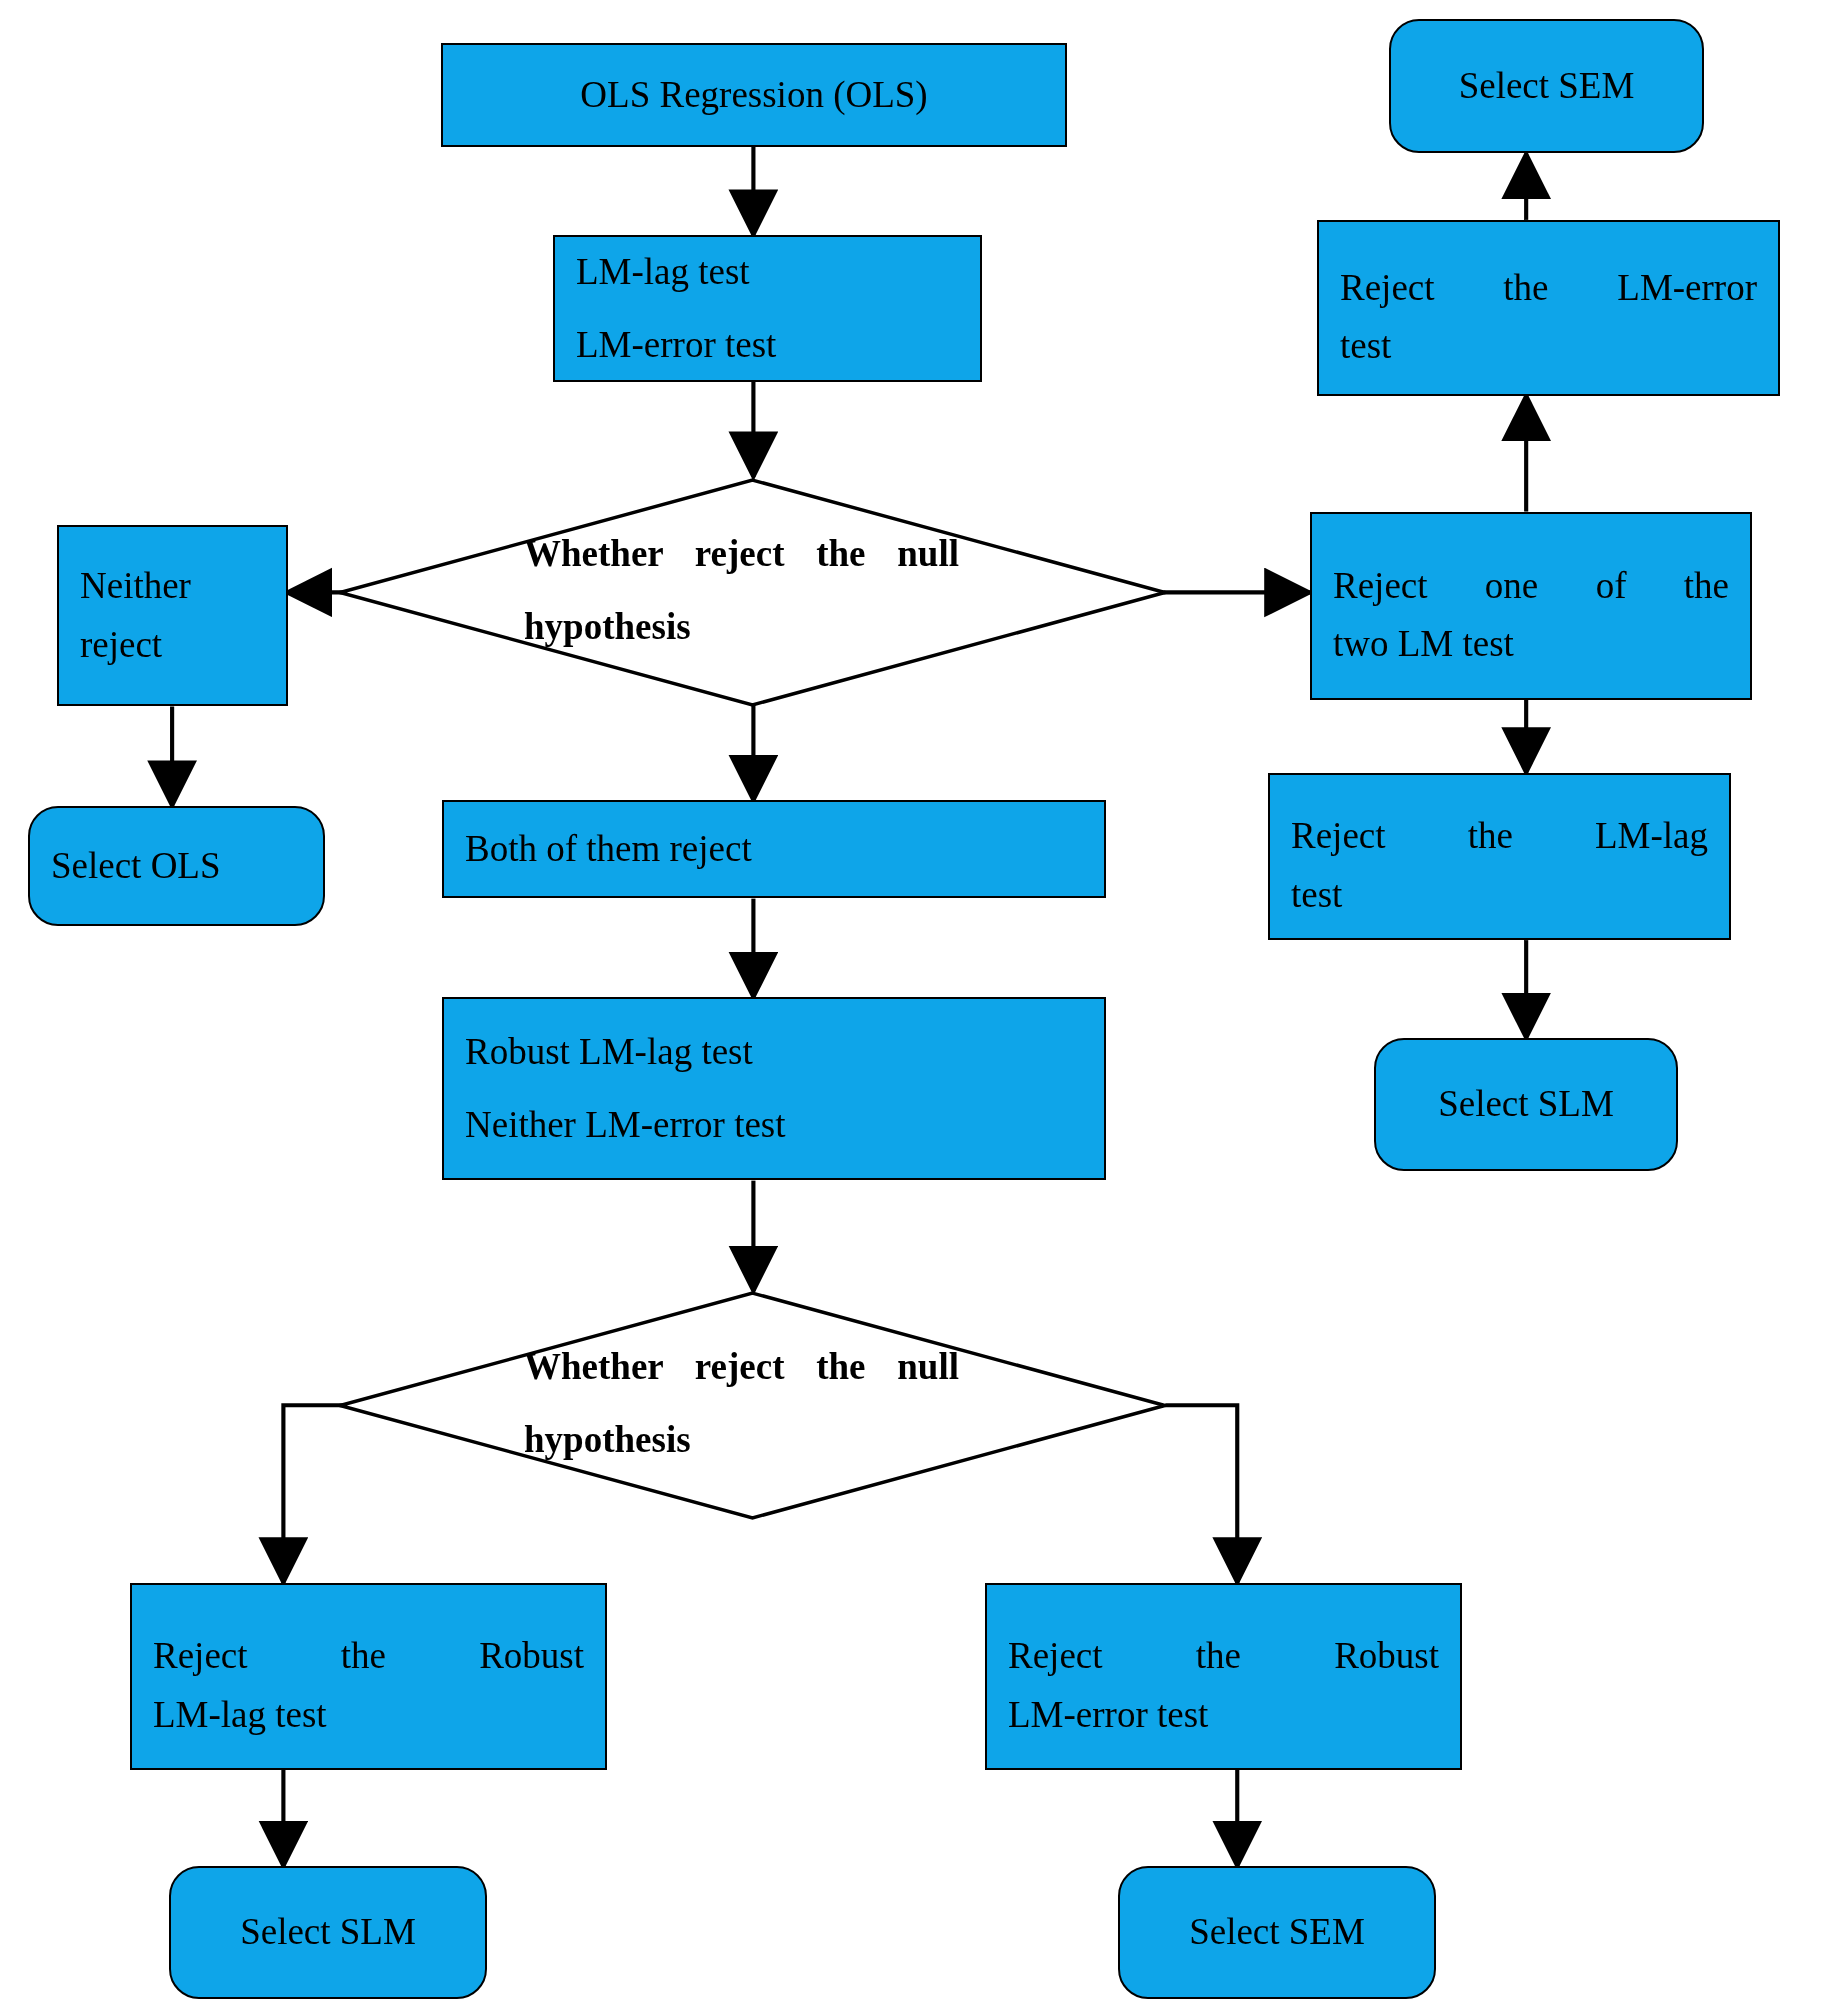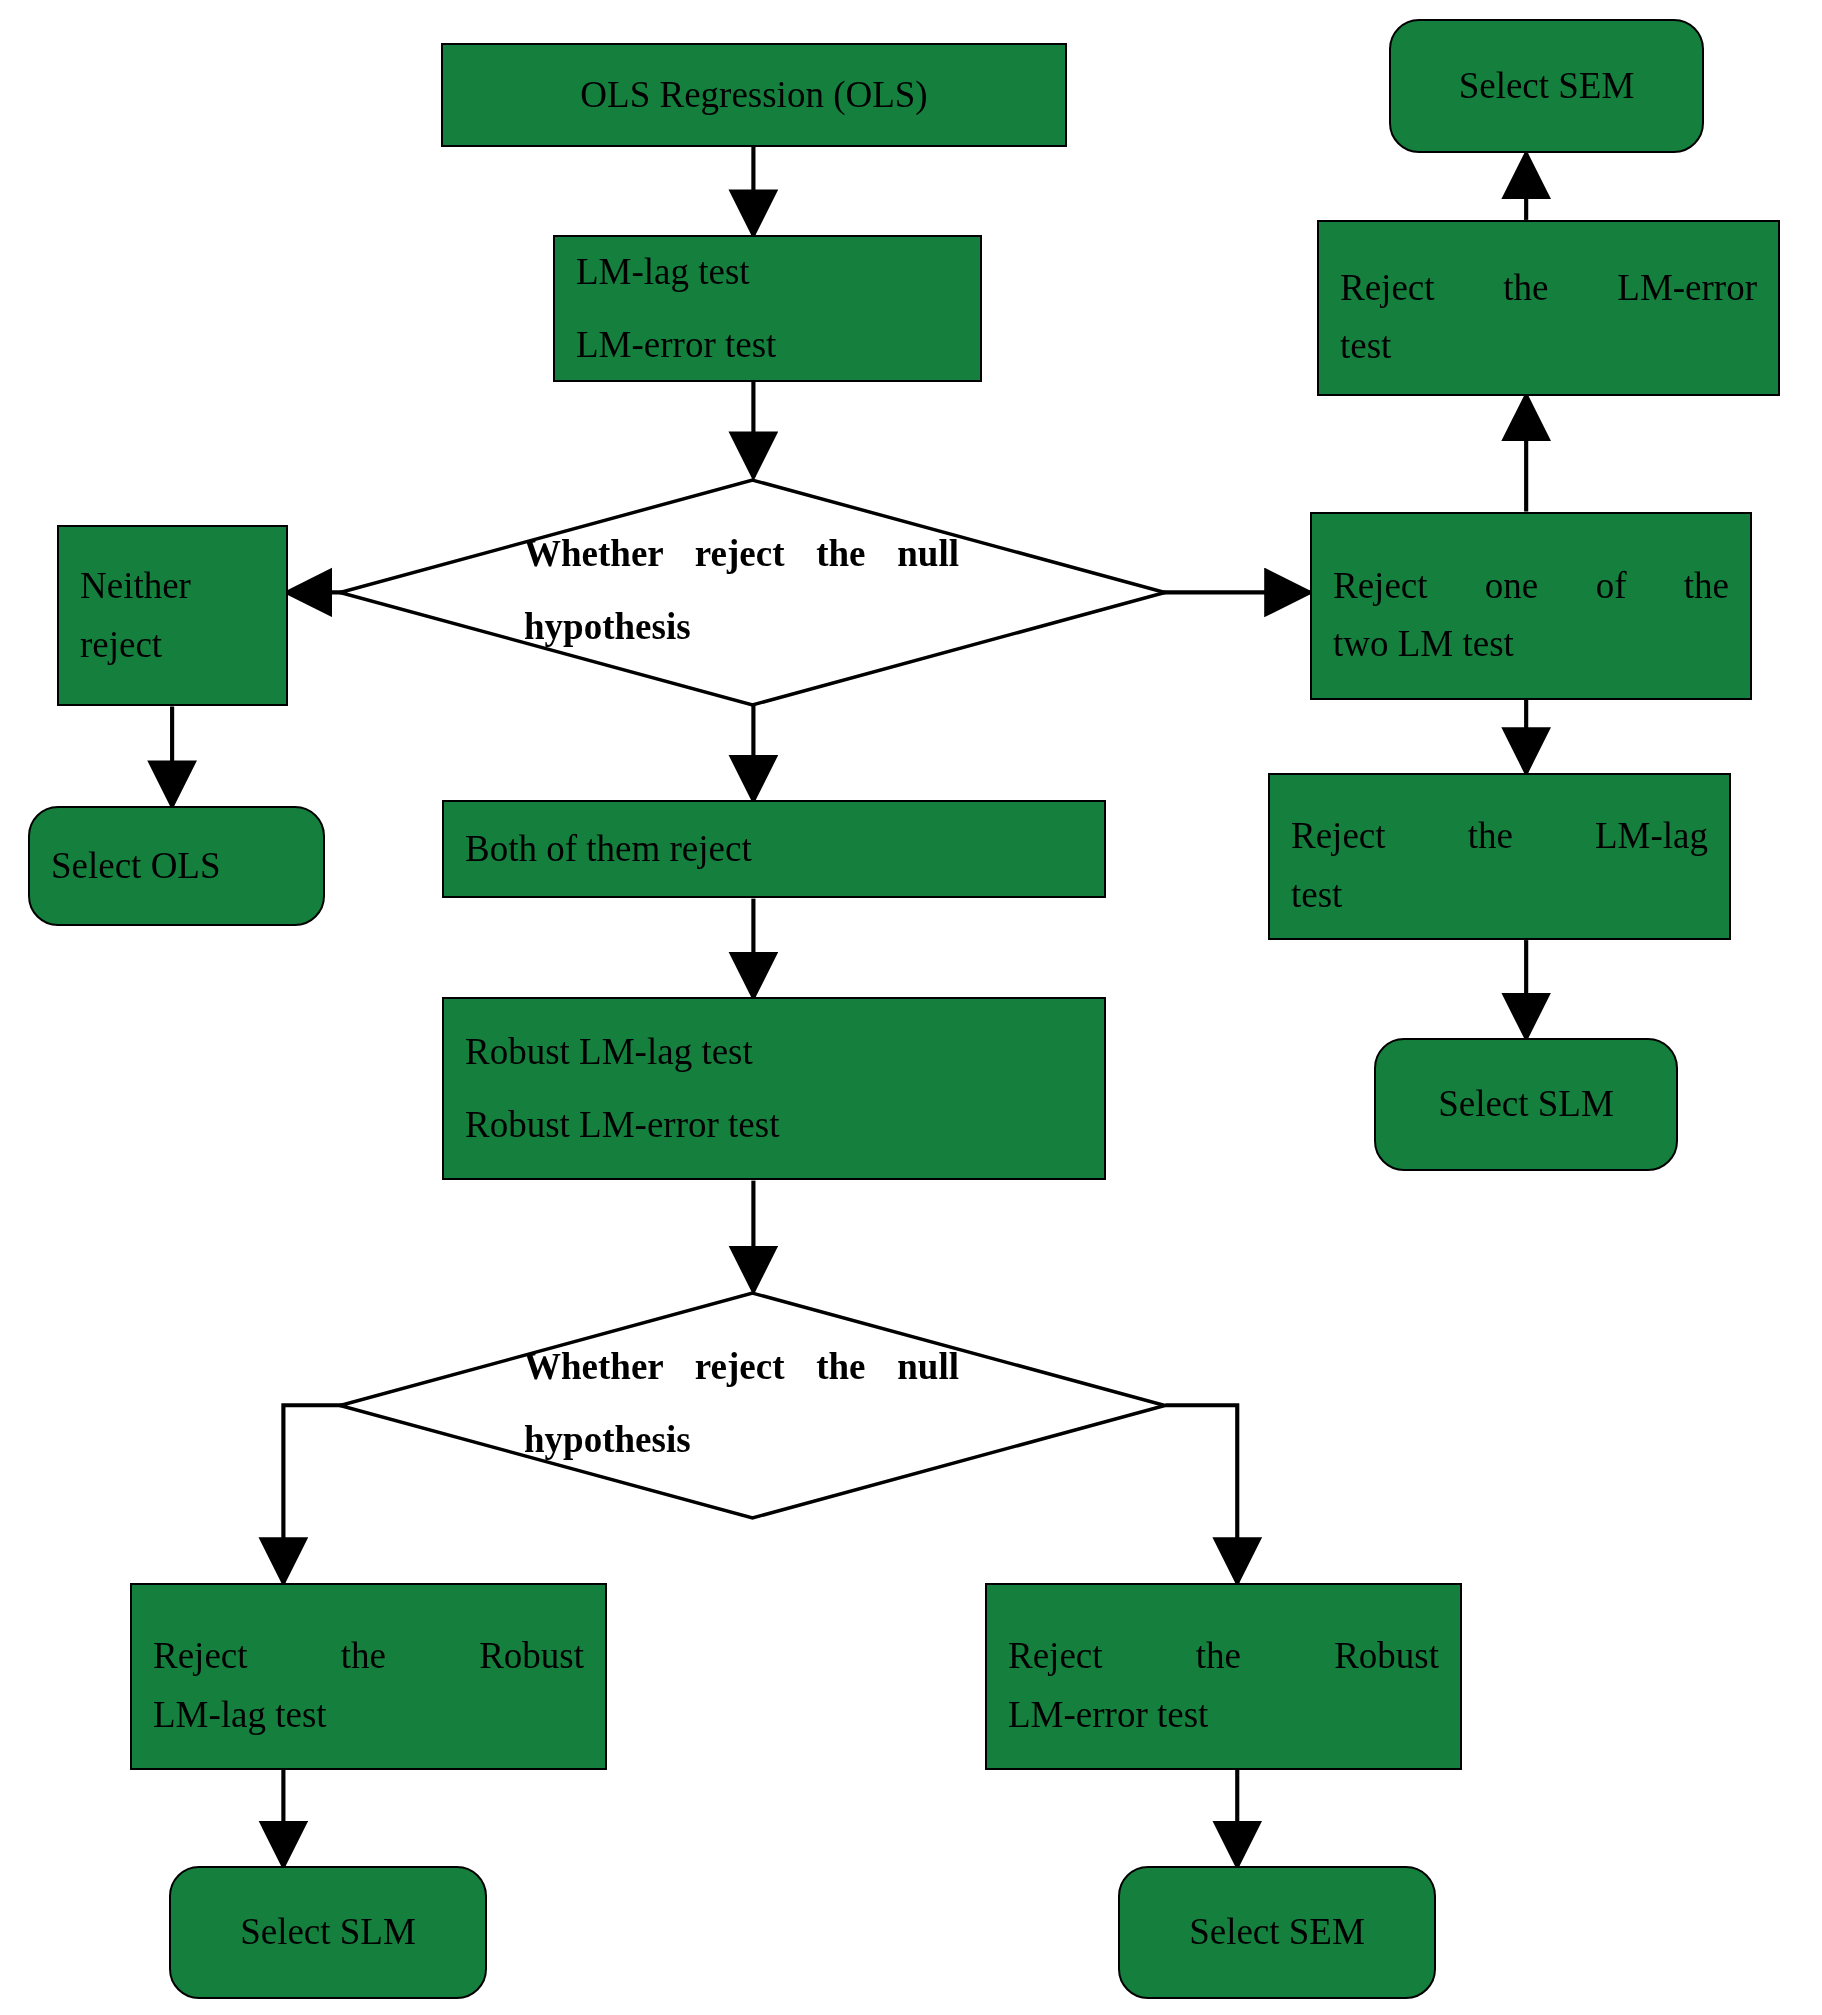--- a/index.html
+++ b/index.html
@@ -19,21 +19,21 @@
     position: absolute;
     left: 0; top: 0;
     width: 1822px;
     height: 2015px;
     pointer-events: none;
   }
   .node {
     position: absolute;
     box-sizing: border-box;
     border: 2.8px solid #000000;
-    background: #15803d;
+    background: #0ea5e9;
     display: flex;
     flex-direction: column;
     justify-content: center;
     color: #000000;
     font-family: "Liberation Serif", "DejaVu Serif", serif;
   }
   .node.rounded {
     border-radius: 30px;
   }
   .node .line {
@@ -148,21 +148,21 @@
   <div class="node rounded pad fs54 txt-left" style="left:28px; top:806px; width:297px; height:120px;">
     <span class="line">Select OLS</span>
   </div>
 
   <div class="node pad fs54 txt-left" style="left:442px; top:800px; width:664px; height:98px;">
     <span class="line">Both of them reject</span>
   </div>
 
   <div class="node pad fs54 txt-left gap2" style="left:442px; top:997px; width:664px; height:183px;">
     <span class="line">Robust LM-lag test</span>
-    <span class="line">Robust LM-error test</span>
+    <span class="line">Neither LM-error test</span>
   </div>
 
   <div class="diamond-wrap" style="left:337px; top:1291px; width:831px; height:229px;">
     <svg width="831" height="229" viewBox="0 0 1202 332" xmlns="http://www.w3.org/2000/svg">
       <polygon points="601,3 1199,166 601,329 3,166" fill="#ffffff" stroke="#000000" stroke-width="5"></polygon>
     </svg>
     <div class="diamond-text" style="left:187px; top:54px; width:435px;">
       <span class="line j">Whether reject the null</span>
       <span class="line">hypothesis</span>
     </div>

